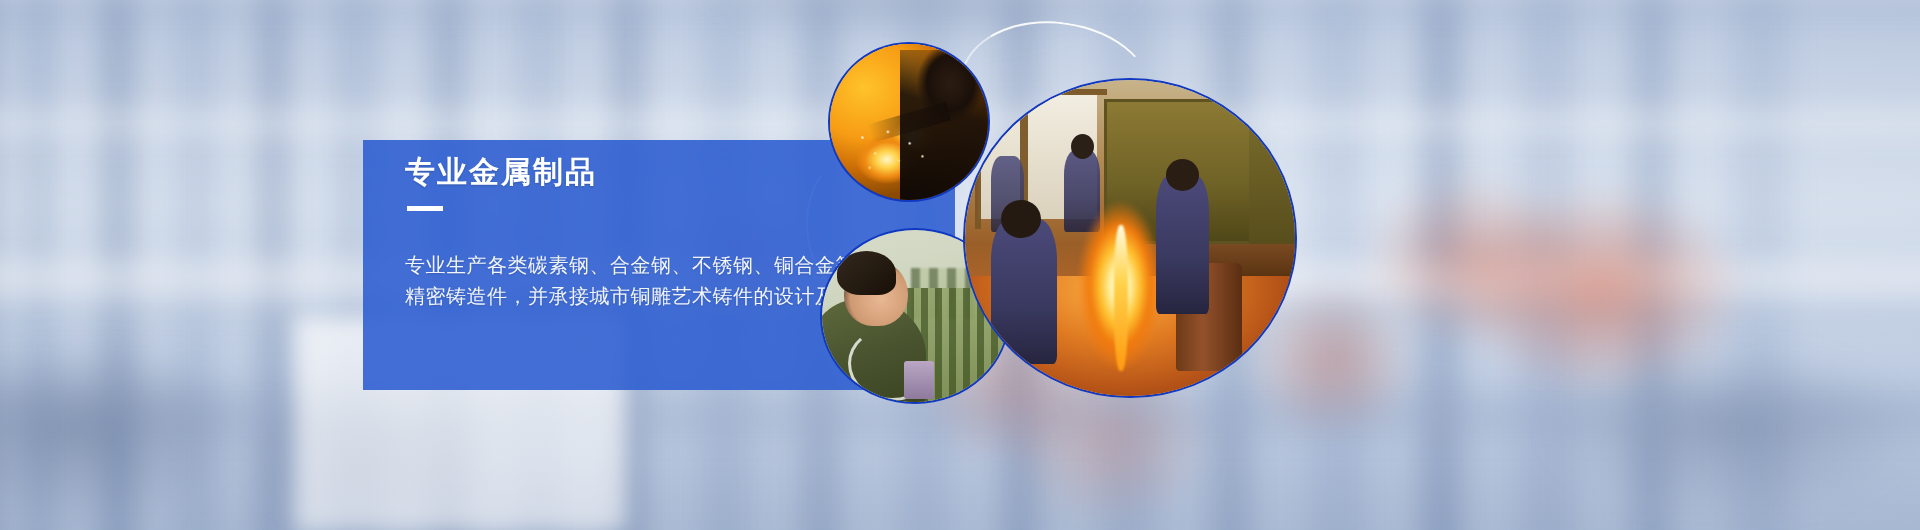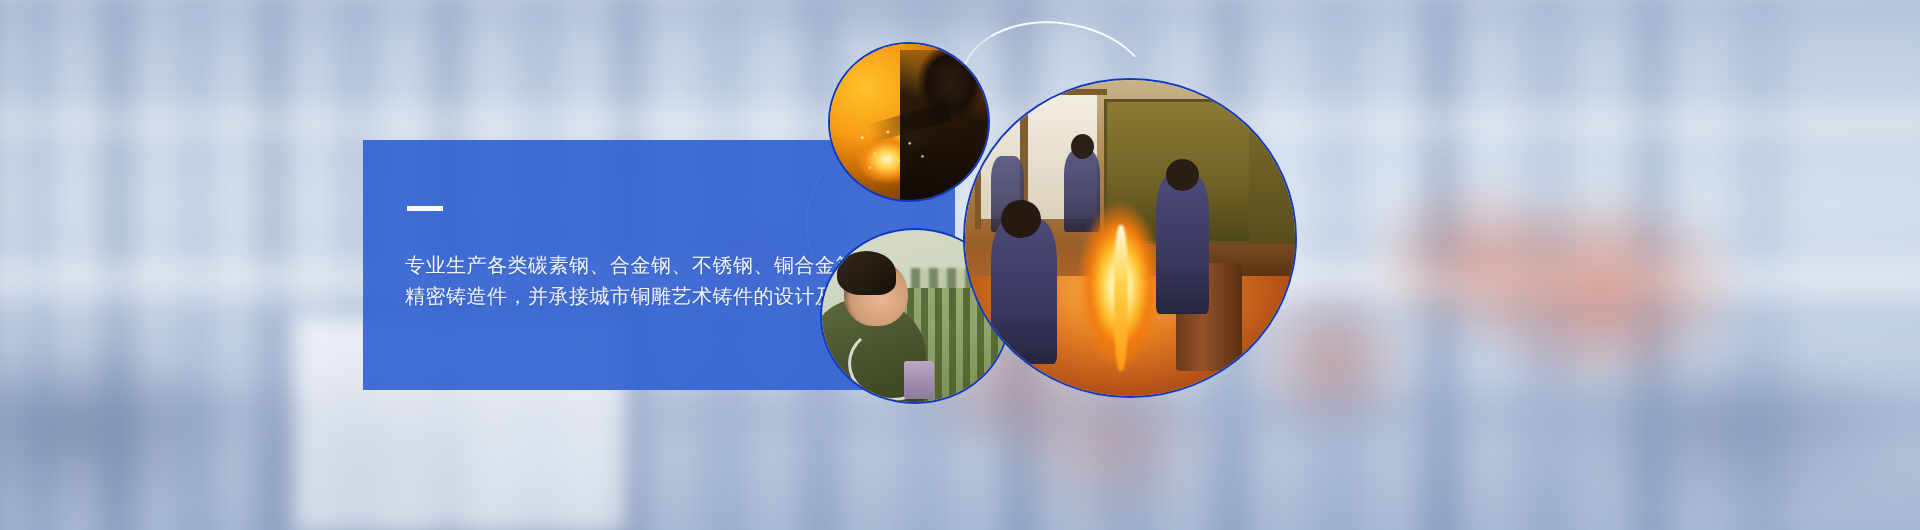--- a/index.html
+++ b/index.html
@@ -235,20 +235,21 @@
   <div class="bg-layer bg-beams"></div>
   <div class="bg-layer bg-warm"></div>
   <div class="bg-layer bg-dark"></div>
   <div class="bg-white-panel"></div>
   <div class="bg-vignette"></div>
 
   <div id="connector-top" class="connector"></div>
   <div id="connector-left" class="connector"></div>
 
   <div id="text-panel">
+    <div id="panel-title">专业金属制品</div>
     <div id="panel-divider"></div>
     <div id="panel-sub">
       <div>专业生产各类碳素钢、合金钢、不锈钢、铜合金等</div>
       <div>精密铸造件，并承接城市铜雕艺术铸件的设计及制造</div>
     </div>
   </div>
 
   <div id="photo-welding" class="photo">
     <div class="welding-art"></div>
     <div class="welding-figure"></div>

